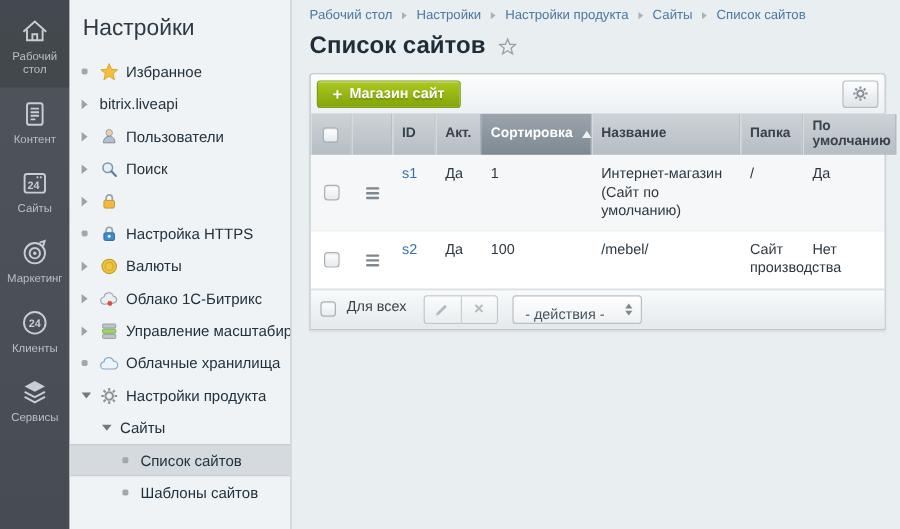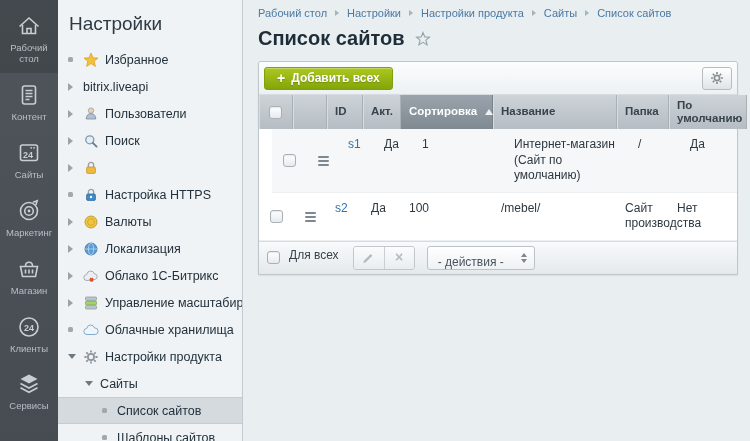--- a/index.html
+++ b/index.html
@@ -46,21 +46,21 @@
   .btn-gear { margin-left:auto; width:30px; height:23px; background:linear-gradient(#ffffff,#dfe4e8); border:1px solid #b5bdc3; border-radius:3px; display:flex; align-items:center; justify-content:center; cursor:pointer; }
 
   .g-row { display:grid; grid-template-columns:34px 34px 36px 38px 92px 124px 52px 1fr; align-items:stretch; }
   .g-head .g-cell { background:linear-gradient(#cdd3d7,#b6bdc3); border-right:1px solid #a9b1b7; box-shadow:inset 1px 0 0 #d9dde0; font-size:11.5px; font-weight:bold; color:#39434c; display:flex; align-items:center; min-height:34px; padding:2px 4px 2px 8px; line-height:1.15; }
   .g-head .g-cell.c-center { justify-content:center; padding:0; }
   .g-head .g-cell.sorted { background:linear-gradient(#9ba4ac,#7e8992); color:#fff; border-right:1px solid #76818a; box-shadow:none; }
   .sort-arrow { width:0; height:0; border-bottom:6px solid #eef1f3; border-left:4px solid transparent; border-right:4px solid transparent; margin-left:8px; }
 
   .g-body .g-cell { font-size:12px; color:#2d3841; padding:8px 4px 8px 8px; display:flex; align-items:flex-start; line-height:1.3; }
   .g-body .c-center { justify-content:center; padding-left:0; padding-right:0; align-items:center; }
-  .row-a { background:#f5f7f8; border-bottom:1px solid #eceff1;margin-left:13px; }
+  .row-a { background:#f5f7f8; border-bottom:1px solid #eceff1; }
   .row-b { background:#ffffff; border-bottom:1px solid #eceff1; }
   .id-link { color:#3173ae; text-decoration:none; cursor:pointer; }
   .burger { display:inline-flex; flex-direction:column; gap:2px; cursor:pointer; padding-top:2px; }
   .burger i { width:11px; height:2px; background:#7e8890; border-radius:1px; }
 
   .checkbox { width:13px; height:13px; border:1px solid #a9b1b8; border-radius:3px; background:linear-gradient(#fefefe,#e7ebee); box-shadow:inset 0 1px 1px rgba(0,0,0,0.08); cursor:pointer; }
 
   .g-footer { height:33px; background:linear-gradient(#f8fafb,#e4e9ec); border-top:1px solid #d6dbdf; display:flex; align-items:center; padding:0 8px; }
   .for-all { font-size:12px; color:#39434b; margin:0 6px 6px 9px;text-align:right; }
   .btn-group { display:flex; border:1px solid #c0c7cd; border-radius:3px; overflow:hidden; margin-left:8px; }
@@ -114,30 +114,20 @@
             <circle cx="13" cy="13" r="8.5"></circle>
             <circle cx="13" cy="13" r="4.3"></circle>
             <path d="M17 4.2 l4.2 -1.4 -1.3 4.3"></path>
           </g>
           <circle cx="13" cy="13" r="1.4" fill="#c8ced4"></circle>
         </svg>
       <span class="rail-label">Маркетинг</span>
     </div>
     <div class="rail-item">
       <svg width="26" height="26" viewBox="0 0 26 26">
-          <g fill="none" stroke="#c8ced4" stroke-width="1.6">
-            <path d="M4.5 10.5 h17 l-2 10 h-13 z"></path>
-            <path d="M9.5 10 C9.5 5 16.5 5 16.5 10"></path>
-            <path d="M9.5 13.5 v4 M13 13.5 v4 M16.5 13.5 v4"></path>
-          </g>
-        </svg>
-      <span class="rail-label">Магазин</span>
-    </div>
-    <div class="rail-item">
-      <svg width="26" height="26" viewBox="0 0 26 26">
           <circle cx="13" cy="13" r="9" fill="none" stroke="#c8ced4" stroke-width="1.6"></circle>
           <text x="13" y="16.5" font-size="9" font-weight="bold" fill="#c8ced4" text-anchor="middle" font-family="Liberation Sans, sans-serif">24</text>
         </svg>
       <span class="rail-label">Клиенты</span>
     </div>
     <div class="rail-item">
       <svg width="26" height="26" viewBox="0 0 26 26">
           <path d="M13 3.5 L21.5 8 L13 12.5 L4.5 8 Z" fill="#c8ced4"></path>
           <g fill="none" stroke="#c8ced4" stroke-width="1.6">
             <path d="M4.5 12.5 L13 17 L21.5 12.5"></path>
@@ -216,31 +206,20 @@
       <span class="marker">
           <span class="tri-r"></span>
         </span>
       <svg class="m-ico" viewBox="0 0 16 16">
           <circle cx="8" cy="8" r="6" fill="#eec441" stroke="#bf9929" stroke-width="0.9"></circle>
           <circle cx="8" cy="8" r="3.4" fill="none" stroke="#d6a930" stroke-width="1"></circle>
         </svg>
       <span class="m-label">Валюты</span>
     </div>
 
-    <div class="m-item">
-      <span class="marker">
-          <span class="tri-r"></span>
-        </span>
-      <svg class="m-ico" viewBox="0 0 16 16">
-          <circle cx="8" cy="8" r="6" fill="#5d9bd3" stroke="#3f7cb0" stroke-width="0.9"></circle>
-          <ellipse cx="8" cy="8" rx="2.6" ry="6" fill="none" stroke="#bcd8ee" stroke-width="0.8"></ellipse>
-          <line x1="2" y1="8" x2="14" y2="8" stroke="#bcd8ee" stroke-width="0.8"></line>
-        </svg>
-      <span class="m-label">Локализация</span>
-    </div>
 
     <div class="m-item">
       <span class="marker">
           <span class="tri-r"></span>
         </span>
       <svg class="m-ico" viewBox="0 0 16 16">
           <path d="M4 12.5 a3 3 0 0 1 -0.3 -6 a4 4 0 0 1 7.8 -0.6 a2.8 2.8 0 0 1 0.6 5.5 Z" fill="#e9eff3" stroke="#9aa6ad" stroke-width="0.9"></path>
           <path d="M7.5 13.5 c-1.8-1.5-0.6-3.4 0.6-4.3 c-0.2 1.2 0.8 1.4 1.2 0.4 c1.6 1.2 1.8 3 0.4 3.9 c-0.7 0.5-1.6 0.4-2.2 0Z" fill="#de4f38"></path>
         </svg>
       <span class="m-label">Облако 1С-Битрикс</span>
@@ -322,21 +301,21 @@
       <svg class="fav-star" width="16" height="16" viewBox="0 0 16 16">
           <polygon points="8,1.5 9.8,5.9 14.5,6.2 10.9,9.2 12.1,13.9 8,11.3 3.9,13.9 5.1,9.2 1.5,6.2 6.2,5.9" fill="none" stroke="#98a2aa" stroke-width="1.1"></polygon>
         </svg>
     </div>
 
     <div class="grid">
 
       <div class="gtoolbar">
         <button class="btn-add">
           <span class="plus">+</span>
-          <span>Добавить всех</span>
+          <span>Магазин сайт</span>
         </button>
         <button class="btn-gear">
           <svg width="14" height="14" viewBox="0 0 16 16">
               <g stroke="#868f96" stroke-width="1.9" fill="none">
                 <circle cx="8" cy="8" r="3"></circle>
                 <path d="M8 1.2 V3.4 M8 12.6 V14.8 M1.2 8 H3.4 M12.6 8 H14.8 M3.2 3.2 L4.8 4.8 M11.2 11.2 L12.8 12.8 M12.8 3.2 L11.2 4.8 M4.8 11.2 L3.2 12.8"></path>
               </g>
             </svg>
         </button>
       </div>

